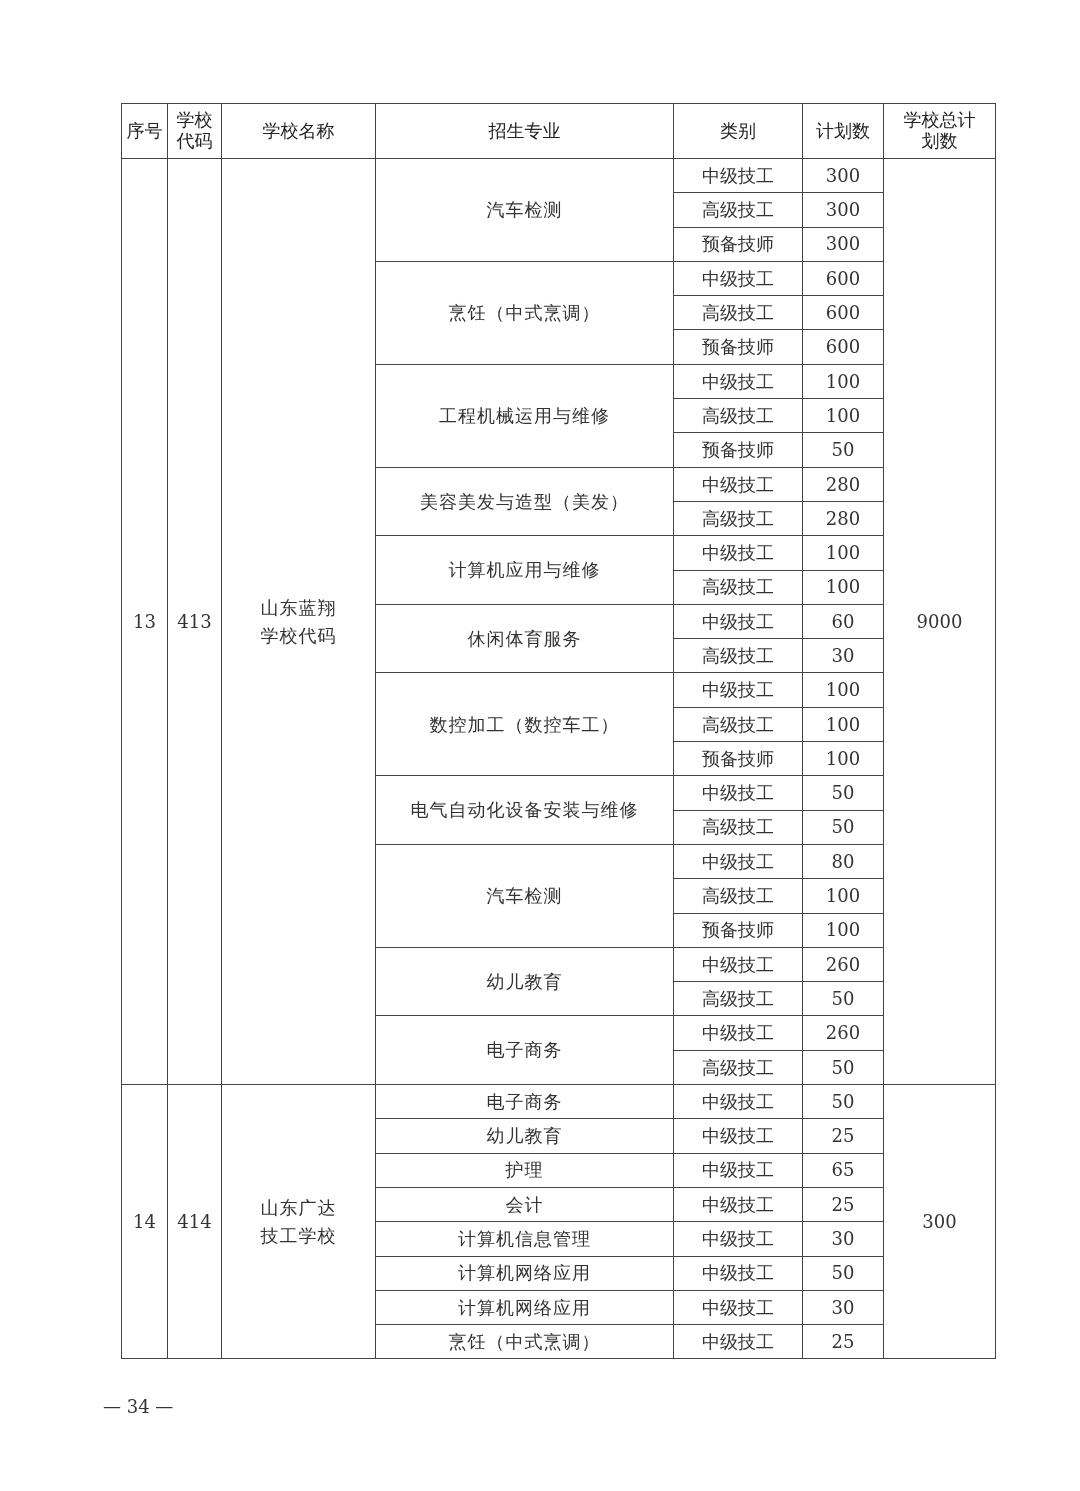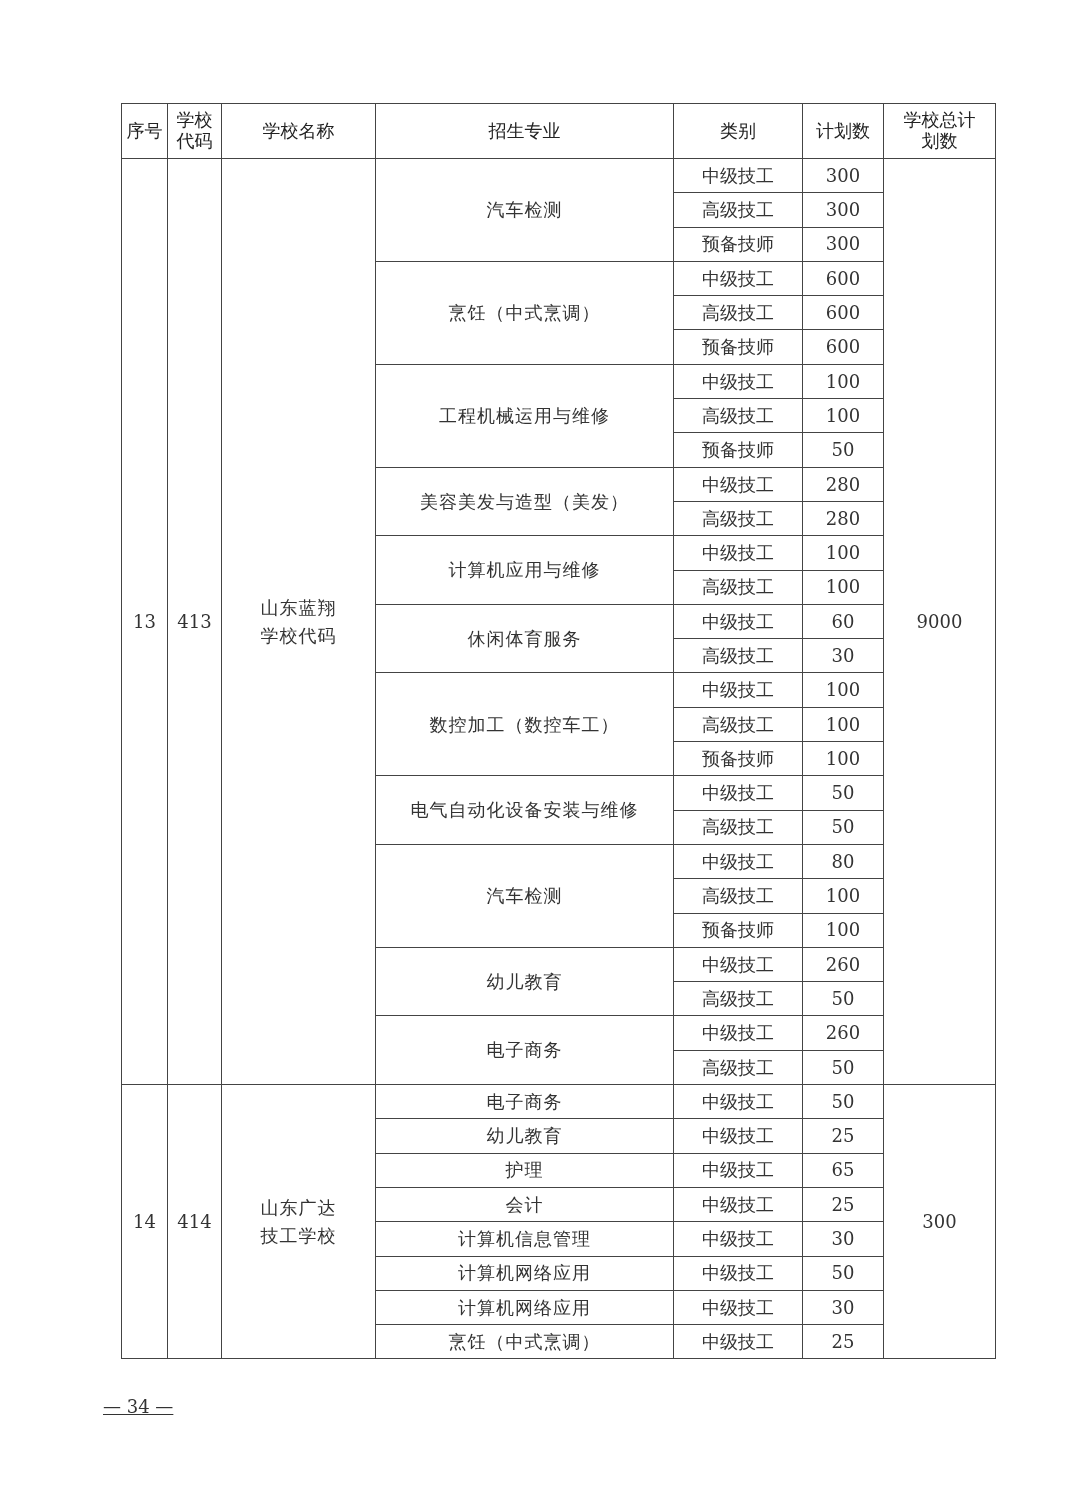--- a/index.html
+++ b/index.html
@@ -6,21 +6,21 @@
   body { width: 1080px; height: 1491px; position: relative; font-family: "DejaVu Serif", "Liberation Serif", serif; color: #333; }
   #tbl-wrap { position: absolute; left: 101px; top: 103px; }
   table { border-collapse: collapse; table-layout: fixed; margin-left: 20px; }
   td, th { border: 1.3px solid #444; text-align: center; vertical-align: middle; padding: 0; font-weight: normal; font-size: 18px; line-height: 1.2; }
   th { height: 54px; font-family: "DejaVu Sans", "Liberation Sans", sans-serif; font-size: 18px; color: #222; }
   td { height: 33.3px; }
   .c1 { width: 46px; } .c2 { width: 54px; } .c3 { width: 154px; } .c4 { width: 298px; }
   .c5 { width: 129px; } .c6 { width: 81px; } .c7 { width: 112px; }
   .school-name { line-height: 1.55; letter-spacing: 1px; }
   .major { letter-spacing: 1px; }
-  #page-num { position: absolute; left: 103px; top: 1396px; font-size: 18px; color: #333; text-decoration: underline; }
+  #page-num { position: absolute; left: 103px; top: 1396px; font-size: 18px; color: #333; }
 </style>
 </head>
 <body>
 
 <div id="tbl-wrap">
   <table>
     <colgroup>
       <col class="c1">
         <col class="c2">
         <col class="c3">

